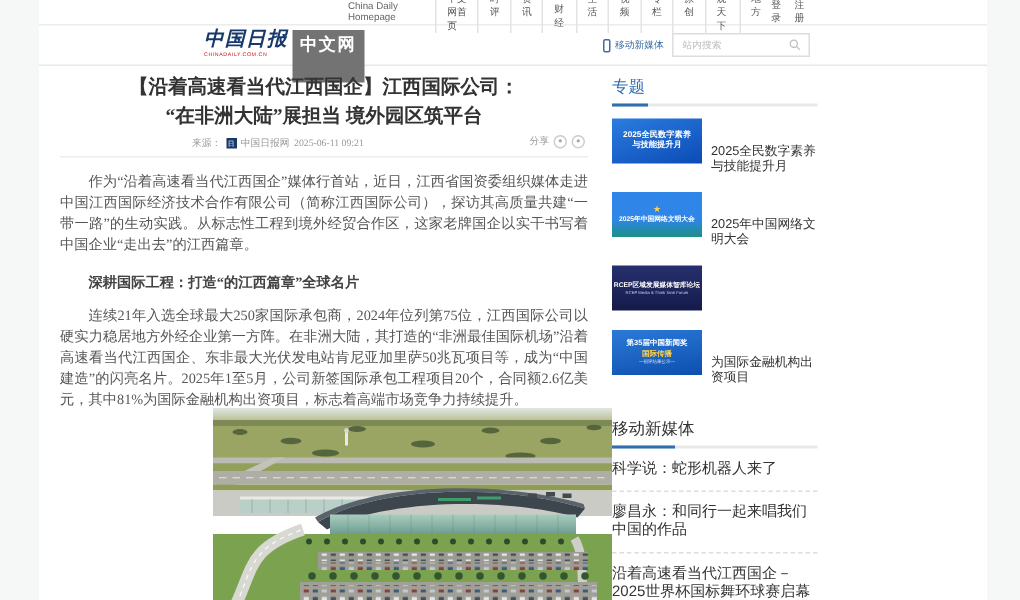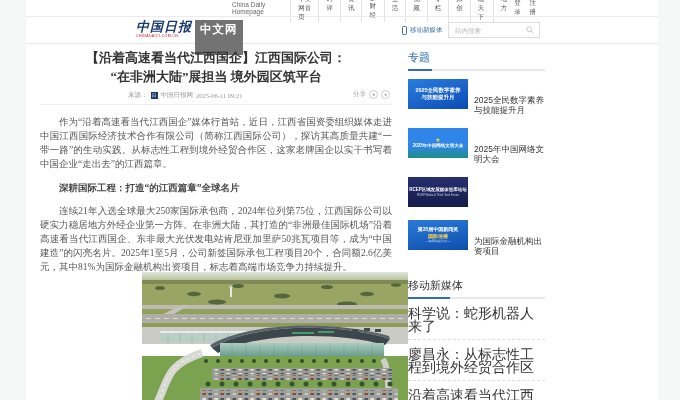--- a/index.html
+++ b/index.html
@@ -77,21 +77,21 @@
   .thumb.t3 { background:linear-gradient(180deg,#27306e,#141b4a); }
   .thumb.t3 .l1 { font-size:4.5px; font-weight:bold; }
   .thumb.t3 .l2 { font-size:2.8px; color:#c7cff2; margin-top:1px; }
   .thumb.t4 { background:linear-gradient(170deg,#2b7ad8,#0e4fae); }
   .thumb.t4 .l1 { font-size:5px; font-weight:bold; }
   .thumb.t4 .l2 { font-size:5px; font-weight:bold; color:#ffd24d; }
   .thumb.t4 .l3 { font-size:3px; color:#dce8fa; margin-top:1px; }
   .card .c-title { font-size:8.5px; line-height:10px; color:#333;margin-top:16px; }
 
   .hotnews { margin-top:22px; }
-  .hot-item { font-size:14px; line-height:12.5px; color:#333; padding:8px 0 7px;
+  .hot-item { font-size:10px; line-height:12.5px; color:#333; padding:8px 0 7px;
               border-bottom:1px dashed #ddd; cursor:pointer; }
 </style>
 </head>
 <body>
 
 <div class="page">
 
   <div class="topbar">
     <a class="home">China Daily Homepage</a>
     <div class="topnav">
@@ -344,20 +344,20 @@
         </div>
       </div>
     </div>
 
     <div class="hotnews">
       <div class="sec-title dark">移动新媒体</div>
       <div class="sec-line">
           <i style="width:42px"></i>
         </div>
       <div class="hot-item">科学说：蛇形机器人来了</div>
-      <div class="hot-item">廖昌永：从标志性工程到境外经贸合作区</div>
+      <div class="hot-item">廖昌永：和同行一起来唱我们中国的作品</div>
       <div class="hot-item">沿着高速看当代江西国企－2025世界杯国标舞环球赛启幕在即</div>
       <div class="hot-item">2025年中国网络文明大会铸牢中华民族共同体意识分论坛在合肥举行</div>
 
     </div>
 
   </div>
 </div>
 
 </body></html>

